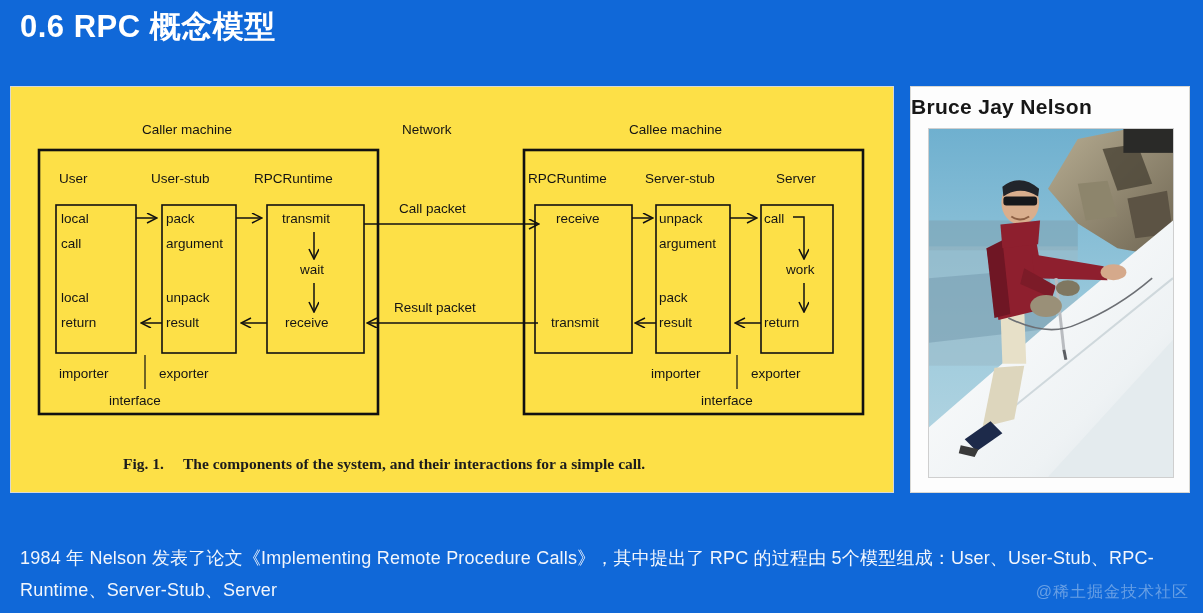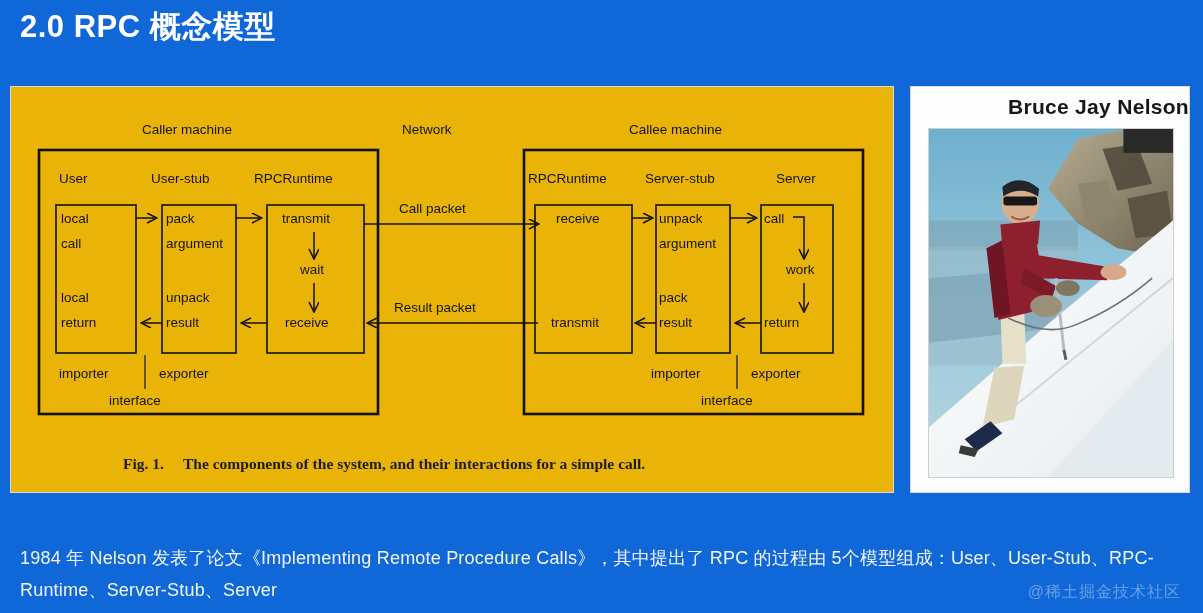--- a/index.html
+++ b/index.html
@@ -19,21 +19,21 @@
     color: #ffffff;
     letter-spacing: 0.5px;
     white-space: nowrap;
   }
 
   
   #figure-panel {
     position: absolute;
     left: 10px; top: 86px;
     width: 884px; height: 407px;
-    background: #eab308;
+    background: #fde047;
     border: 1px solid #d8d8d4;
   }
 
   
   #diagram {
     position: absolute;
     left: 0; top: 0; right: 0; bottom: 0;
   }
   #diagram svg { display: block; width: 884px; height: 407px; }
 
@@ -73,21 +73,21 @@
   #portrait-panel {
     position: absolute;
     left: 910px; top: 86px;
     width: 280px; height: 407px;
     background: #fdfdfd;
     border: 1px solid #d8d8d4;
   }
   #portrait-name {
     position: absolute;
     left: 0; right: 0; top: 8px;
-    text-align: right;
+    text-align: left;
     font-size: 21px;
     font-weight: 700;
     color: #171717;
     letter-spacing: 0.3px;
   }
   #portrait-photo {
     position: absolute;
     left: 17px; top: 41px;
     width: 246px; height: 350px;
     overflow: hidden;
@@ -101,31 +101,31 @@
     position: absolute;
     left: 20px; top: 542px;
     width: 1160px;
     color: #f2f6fc;
     font-size: 18px;
     line-height: 32px;
     letter-spacing: 0.2px;
   }
   #watermark {
     position: absolute;
-    right: 22px; bottom: 10px;
+    right: 14px; bottom: 10px;
     color: #6fa4e6;
     font-size: 16px;
     opacity: 0.92;
     letter-spacing: 1px;
   }
 </style>
 </head>
 <body>
 
-<div id="slide-title">2.0 RPC 概念模型</div>
+<div id="slide-title">0.6 RPC 概念模型</div>
 
 <div id="figure-panel">
   <div id="diagram">
     <svg viewBox="0 0 884 407" xmlns="http://www.w3.org/2000/svg">
       <defs>
         <marker id="ahR" markerWidth="12" markerHeight="12" refX="10" refY="5" orient="auto" markerUnits="userSpaceOnUse">
           <path d="M1,0 L11,5 L1,10" fill="none" stroke="#111" stroke-width="1.5"></path>
         </marker>
         <marker id="ahL" markerWidth="12" markerHeight="12" refX="10" refY="5" orient="auto" markerUnits="userSpaceOnUse">
           <path d="M1,0 L11,5 L1,10" fill="none" stroke="#111" stroke-width="1.5"></path>

